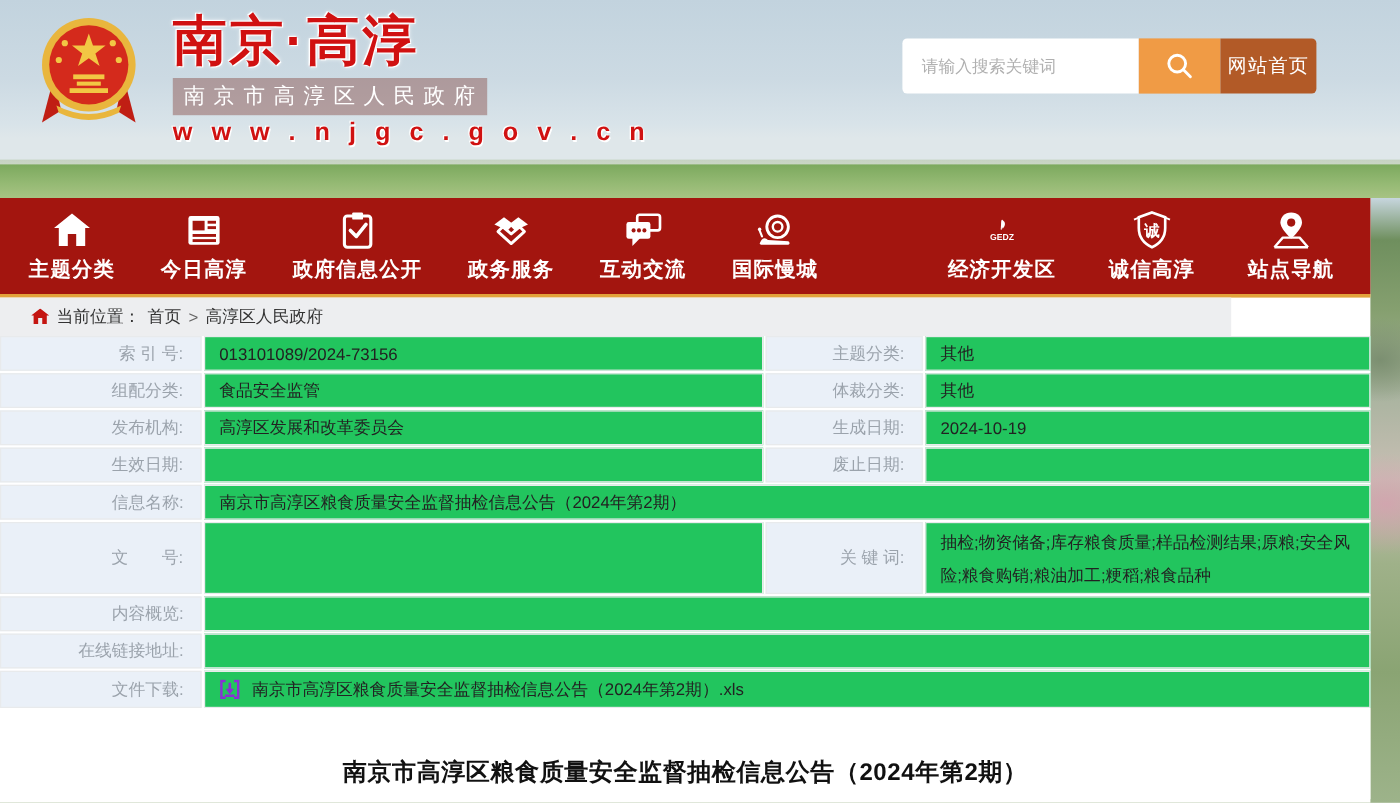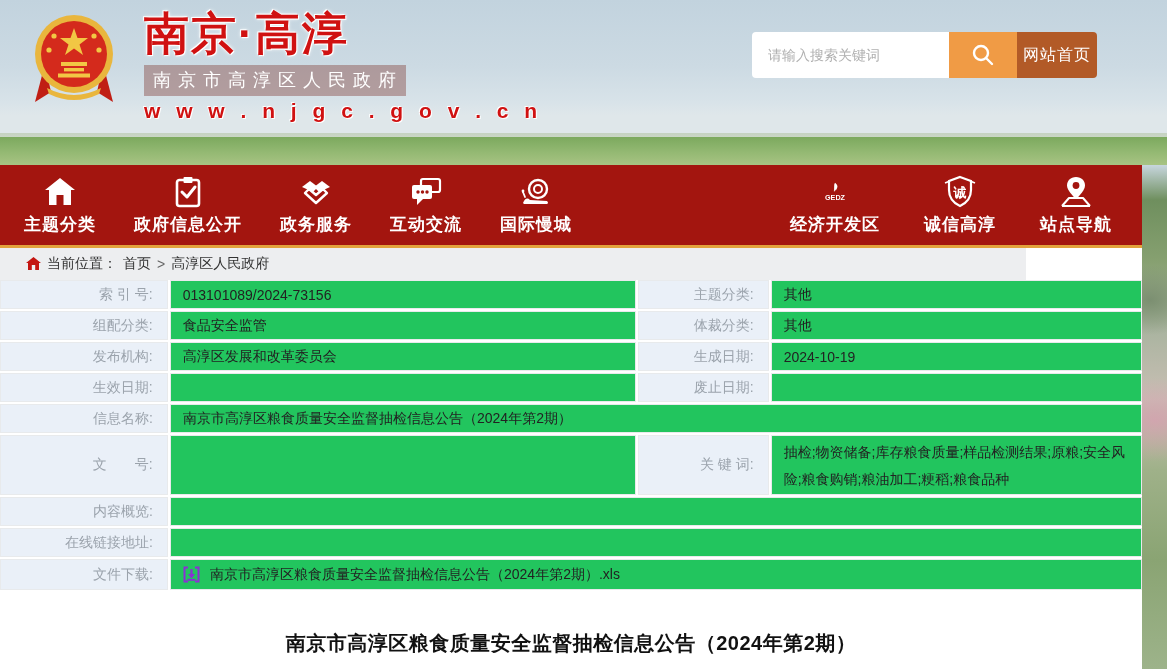--- a/index.html
+++ b/index.html
@@ -144,20 +144,31 @@
     <div class="nav-group left">
 
       <div class="nav-item">
         <svg viewBox="0 0 34 34">
           <polygon points="17,3 32,15 28,15 28,30 6,30 6,15 2,15" fill="#fff"></polygon>
           <rect x="13.5" y="20" width="7" height="10" fill="#a3150f"></rect>
         </svg>
         <span class="nav-label">主题分类</span>
       </div>
 
+      <div class="nav-item">
+        <svg viewBox="0 0 34 34">
+          <rect x="4" y="5" width="26" height="24" rx="2" fill="#fff"></rect>
+          <rect x="7.5" y="9" width="10" height="8" fill="#a3150f"></rect>
+          <rect x="20" y="9" width="7" height="2.4" fill="#a3150f"></rect>
+          <rect x="20" y="13.5" width="7" height="2.4" fill="#a3150f"></rect>
+          <rect x="7.5" y="20" width="19.5" height="2.4" fill="#a3150f"></rect>
+          <rect x="7.5" y="24.3" width="19.5" height="2.4" fill="#a3150f"></rect>
+        </svg>
+        <span class="nav-label">今日高淳</span>
+      </div>
 
       <div class="nav-item">
         <svg viewBox="0 0 34 34">
           <rect x="6" y="5" width="22" height="26" rx="2.5" fill="none" stroke="#fff" stroke-width="2.6"></rect>
           <rect x="12.5" y="2" width="9" height="6" rx="1" fill="#fff"></rect>
           <polyline points="11,17 16,22 24,12" fill="none" stroke="#fff" stroke-width="3" stroke-linecap="round" stroke-linejoin="round"></polyline>
         </svg>
         <span class="nav-label">政府信息公开</span>
       </div>
 

